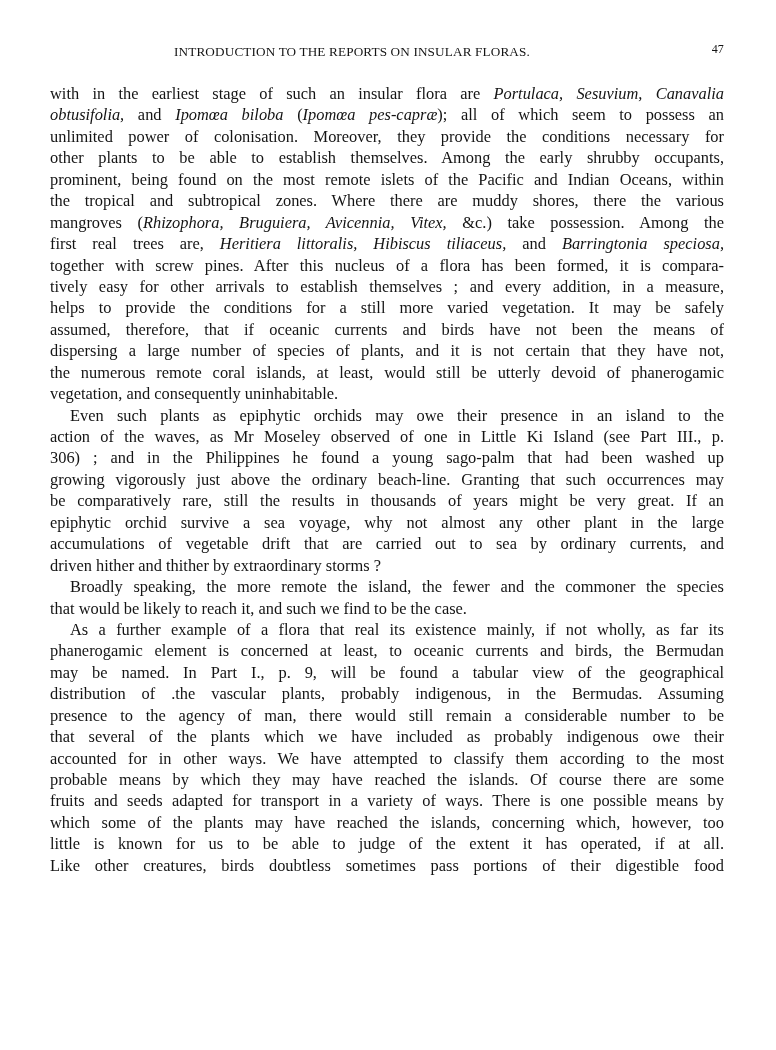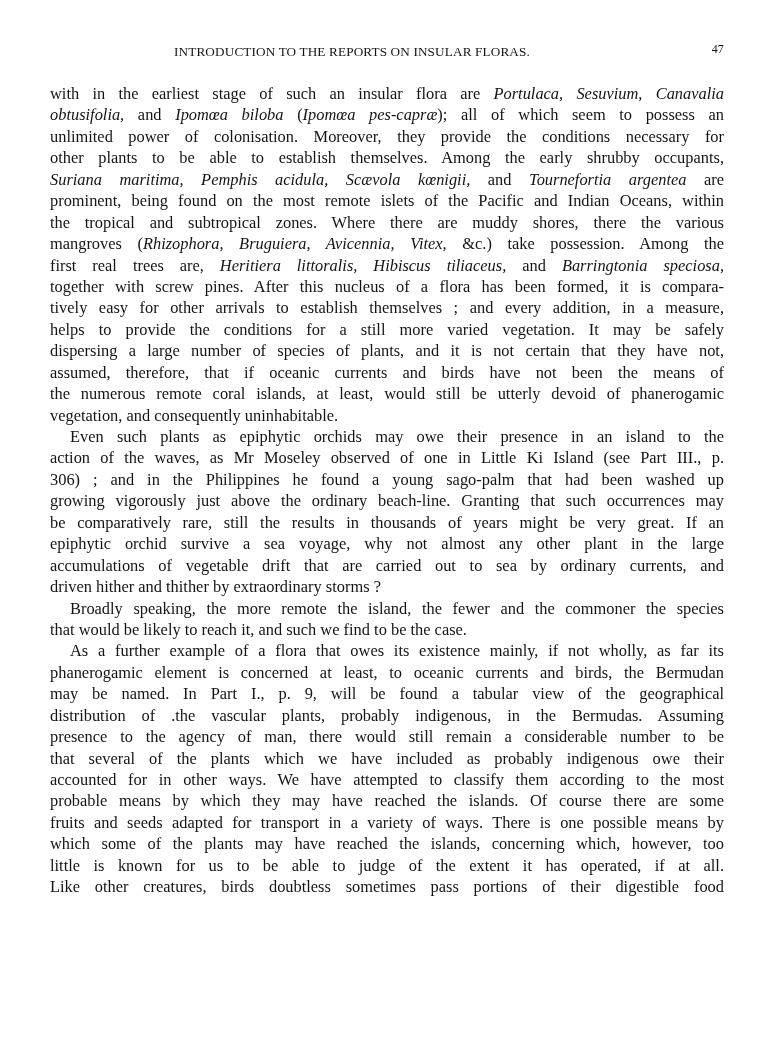--- a/index.html
+++ b/index.html
@@ -74,43 +74,42 @@
 <div class="page">
   <div class="running-head">
     <span class="running-title">INTRODUCTION TO THE REPORTS ON INSULAR FLORAS.</span>
     <span class="page-number">47</span>
   </div>
   <div class="body-text" id="body-text">
       <div class="line"><span class="run">with in the earliest stage of such an insular flora are </span><span class="run-i">Portulaca, Sesuvium, Canavalia</span></div>
       <div class="line"><span class="run-i">obtusifolia,</span><span class="run"> and </span><span class="run-i">Ipomœa biloba</span><span class="run"> (</span><span class="run-i">Ipomœa pes-capræ</span><span class="run">); all of which seem to possess an</span></div>
       <div class="line"><span class="run">unlimited power of colonisation.  Moreover, they provide the conditions necessary for</span></div>
       <div class="line"><span class="run">other plants to be able to establish themselves.  Among the early shrubby occupants,</span></div>
-      <div class="line"><span class="run-i">Suriana maritima, Pemphis acidula, Scævola kœnigii,</span><span class="run"> and </span><span class="run-i">Tournefortia argentea</span><span class="run"> are</span></div>
       <div class="line"><span class="run">prominent, being found on the most remote islets of the Pacific and Indian Oceans, within</span></div>
       <div class="line"><span class="run">the tropical and subtropical zones.  Where there are muddy shores, there the various</span></div>
       <div class="line"><span class="run">mangroves (</span><span class="run-i">Rhizophora, Bruguiera, Avicennia, Vitex,</span><span class="run"> &amp;c.) take possession.  Among the</span></div>
       <div class="line"><span class="run">first real trees are, </span><span class="run-i">Heritiera littoralis, Hibiscus tiliaceus,</span><span class="run"> and </span><span class="run-i">Barringtonia speciosa,</span></div>
       <div class="line"><span class="run">together with screw pines.  After this nucleus of a flora has been formed, it is compara-</span></div>
       <div class="line"><span class="run">tively easy for other arrivals to establish themselves ; and every addition, in a measure,</span></div>
       <div class="line"><span class="run">helps to provide the conditions for a still more varied vegetation.  It may be safely</span></div>
+      <div class="line"><span class="run">assumed, therefore, that if oceanic currents and birds have not been the means of</span></div>
       <div class="line"><span class="run">dispersing a large number of species of plants, and it is not certain that they have not,</span></div>
-      <div class="line"><span class="run">assumed, therefore, that if oceanic currents and birds have not been the means of</span></div>
       <div class="line"><span class="run">the numerous remote coral islands, at least, would still be utterly devoid of phanerogamic</span></div>
       <div class="line last"><span class="run">vegetation, and consequently uninhabitable.</span></div>
       <div class="line indent"><span class="run">Even such plants as epiphytic orchids may owe their presence in an island to the</span></div>
       <div class="line"><span class="run">action of the waves, as Mr Moseley observed of one in Little Ki Island (see Part III., p.</span></div>
       <div class="line"><span class="run">306) ; and in the Philippines he found a young sago-palm that had been washed up</span></div>
       <div class="line"><span class="run">growing vigorously just above the ordinary beach-line.  Granting that such occurrences may</span></div>
       <div class="line"><span class="run">be comparatively rare, still the results in thousands of years might be very great.  If an</span></div>
       <div class="line"><span class="run">epiphytic orchid survive a sea voyage, why not almost any other plant in the large</span></div>
       <div class="line"><span class="run">accumulations of vegetable drift that are carried out to sea by ordinary currents, and</span></div>
       <div class="line last"><span class="run">driven hither and thither by extraordinary storms ?</span></div>
       <div class="line indent"><span class="run">Broadly speaking, the more remote the island, the fewer and the commoner the species</span></div>
       <div class="line last"><span class="run">that would be likely to reach it, and such we find to be the case.</span></div>
-      <div class="line indent"><span class="run">As a further example of a flora that owes its existence mainly, if not wholly, as far its</span></div>
+      <div class="line indent"><span class="run">As a further example of a flora that real its existence mainly, if not wholly, as far its</span></div>
       <div class="line"><span class="run">phanerogamic element is concerned at least, to oceanic currents and birds, the Bermudan</span></div>
       <div class="line"><span class="run">may be named.  In Part I., p. 9, will be found a tabular view of the geographical</span></div>
       <div class="line"><span class="run">distribution of .the vascular plants, probably indigenous, in the Bermudas.  Assuming</span></div>
       <div class="line"><span class="run">presence to the agency of man, there would still remain a considerable number to be</span></div>
       <div class="line"><span class="run">that several of the plants which we have included as probably indigenous owe their</span></div>
       <div class="line"><span class="run">accounted for in other ways.  We have attempted to classify them according to the most</span></div>
       <div class="line"><span class="run">probable means by which they may have reached the islands.  Of course there are some</span></div>
       <div class="line"><span class="run">fruits and seeds adapted for transport in a variety of ways.  There is one possible means by</span></div>
       <div class="line"><span class="run">which some of the plants may have reached the islands, concerning which, however, too</span></div>
       <div class="line"><span class="run">little is known for us to be able to judge of the extent it has operated, if at all.</span></div>

